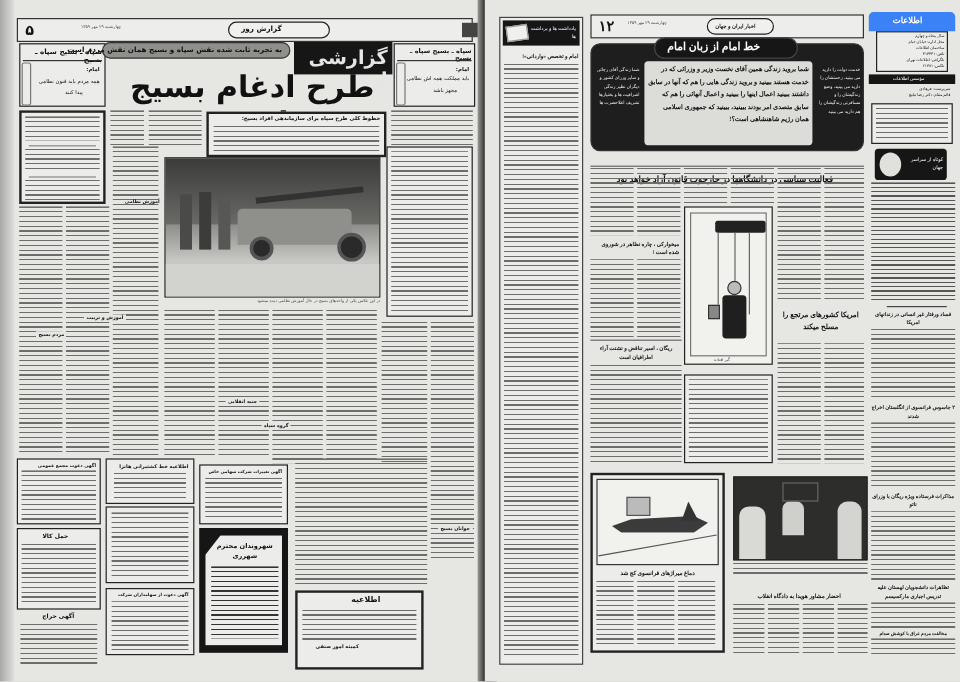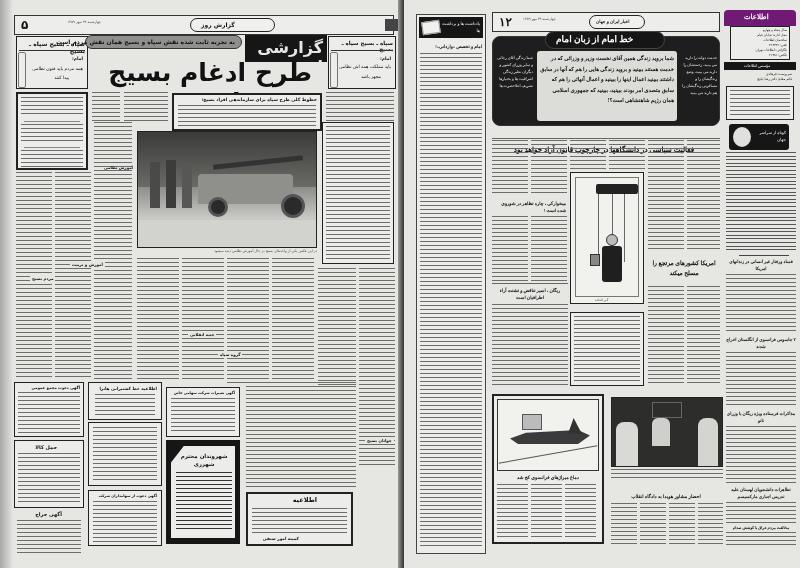--- a/index.html
+++ b/index.html
@@ -144,21 +144,21 @@
     <div class="textcol" style="left:10px;top:32px;width:56px;height:60px;background:repeating-linear-gradient(180deg,#333 0 1px,transparent 1px 4px);"></div>
   </div>
   <div class="box" style="left:88px;top:490px;width:74px;height:56px;">
     <div class="head rtl" style="position:absolute;right:4px;top:3px;font-size:3.6px;">آگهی دعوت از سهامداران شرکت</div>
     <div class="textcol" style="left:4px;right:4px;top:10px;height:42px;"></div>
   </div>
   <div class="abs" style="left:14px;top:511px;width:70px;height:46px;">
     <div class="head rtl" style="position:absolute;right:22px;top:0;font-size:5px;">آگهی حراج</div>
     <div class="textcol" style="left:3px;right:3px;top:9px;height:34px;"></div>
   </div>
-  <div class="box dbl" style="left:246px;top:492px;width:107px;height:54px;">
+  <div class="box dbl" style="left:246px;top:492px;width:107px;height:66px;">
     <div class="head rtl" style="position:absolute;right:34px;top:2px;font-size:6.5px;">اطلاعیه</div>
     <div class="textcol" style="left:4px;right:4px;top:14px;height:26px;"></div>
     <div class="head rtl" style="position:absolute;right:52px;top:42px;font-size:4.2px;">کمیته امور صنفی</div>
   </div>
   <div class="textcol" style="left:246px;top:382px;width:110px;height:106px;"></div>
 </div>
 
 <div class="gutter"></div>
 
 <div class="page page-right">
@@ -251,21 +251,21 @@
     <div class="abs" style="left:40px;top:4px;width:30px;height:16px;border:1px solid #666;"></div>
   </div>
   <div class="textcol" style="left:207px;top:469px;width:112px;height:10px;"></div>
   <div class="head rtl abs" style="left:212px;top:494px;width:100px;font-size:4.8px;text-align:center;">احضار مشاور هویدا به دادگاه انقلاب</div>
   <div class="textcol" style="left:207px;top:503px;width:26px;height:42px;"></div>
   <div class="textcol" style="left:236px;top:503px;width:26px;height:42px;"></div>
   <div class="textcol" style="left:265px;top:503px;width:26px;height:42px;"></div>
   <div class="textcol" style="left:294px;top:503px;width:25px;height:42px;"></div>
 
   <div class="abs" style="left:320px;top:10px;width:72px;height:110px;">
-    <div class="abs" style="left:0;top:0;width:72px;height:16px;background:#701a75;border-radius:4px 4px 0 0;">
+    <div class="abs" style="left:0;top:0;width:72px;height:16px;background:#3b82f6;border-radius:4px 4px 0 0;">
       <span class="abs head" style="left:20px;top:3px;font-size:7px;color:#fff;">اطلاعات</span>
     </div>
     <div class="box" style="left:6px;top:16px;width:60px;height:34px;">
       <div class="rtl" style="position:absolute;right:2px;top:1px;width:56px;font-size:3.2px;line-height:5px;">
         <div>سال پنجاه و چهارم</div>
         <div>محل اداره: خیابان خیام</div>
         <div>ساختمان اطلاعات</div>
         <div>تلفن: ۳۱۳۳۳۱</div>
         <div>تلگرافی: اطلاعات تهران</div>
         <div>تلکس: ۲۱۳۸۱</div>

